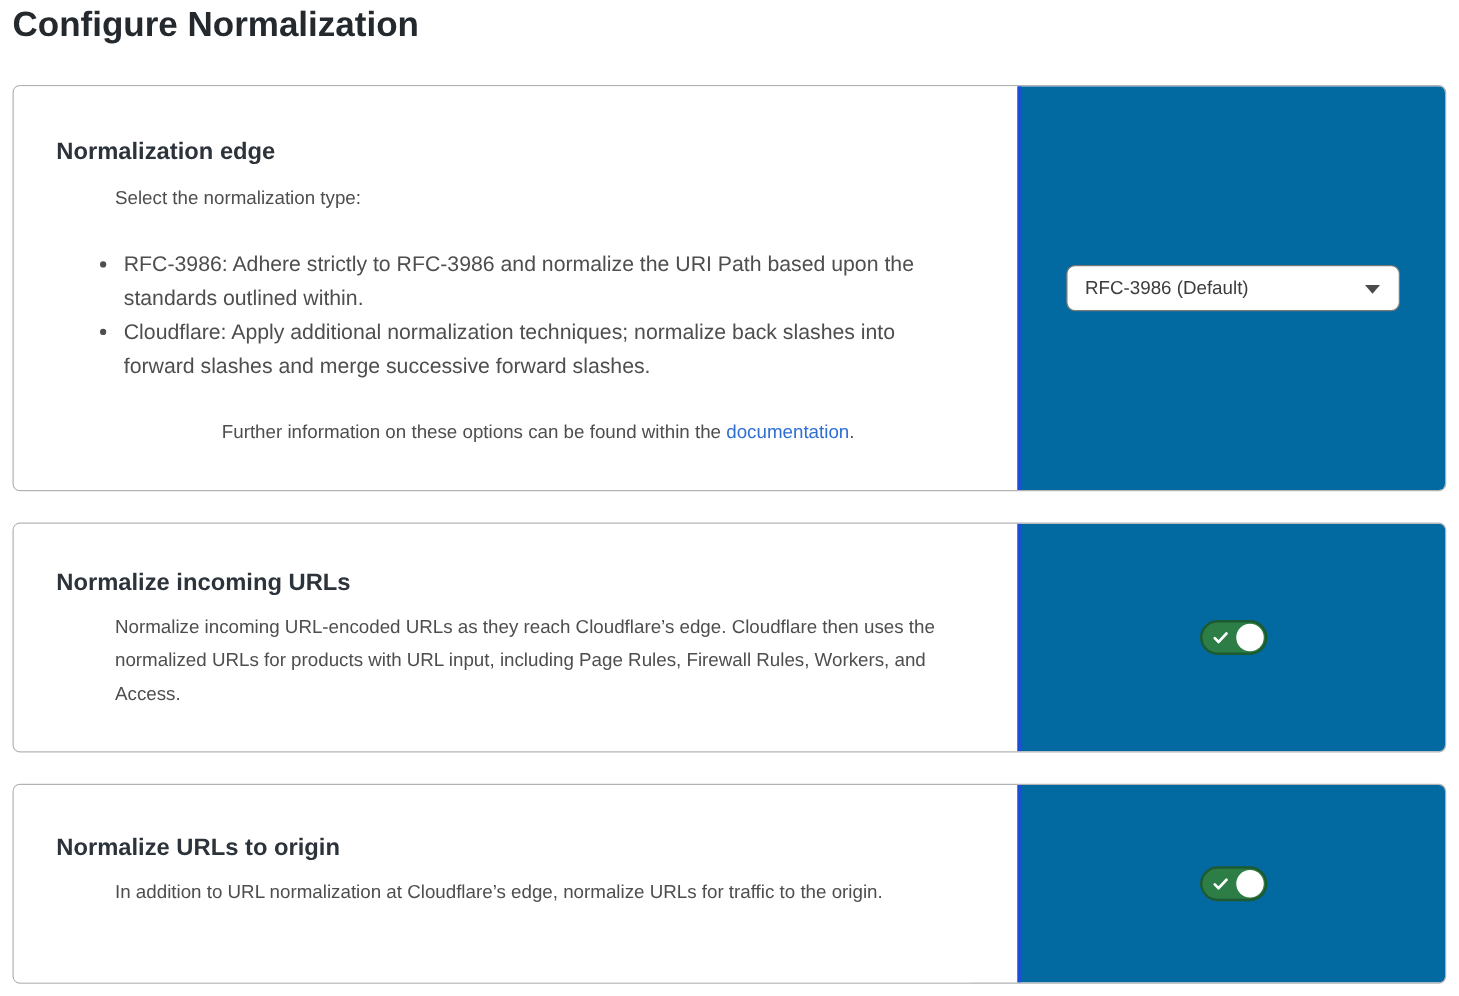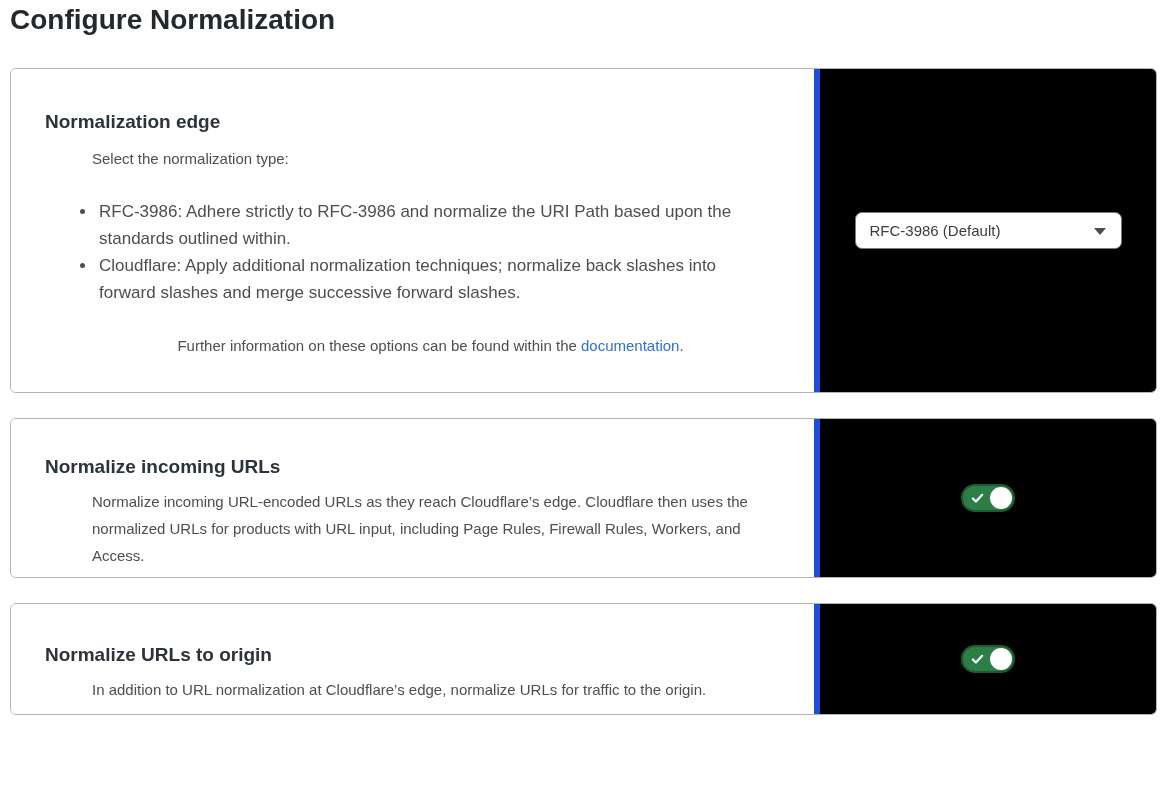--- a/index.html
+++ b/index.html
@@ -23,32 +23,32 @@
   }
   .card {
     display: flex;
     width: 1147px;
     border: 1px solid #b3b3b3;
     border-radius: 6px;
     overflow: hidden;
     background: #ffffff;
   }
   .card-1 { margin-top: 36px; height: 325px; }
-  .card-2 { margin-top: 25px; height: 160px; }
-  .card-3 { margin-top: 25px; height: 112px; gap: 36px; }
+  .card-2 { margin-top: 25px; height: 184px; }
+  .card-3 { margin-top: 25px; height: 160px; gap: 36px; }
   .card-left {
     flex: 1;
     padding: 0 45px 0 34px;
     background: #ffffff;
   }
   .card-right {
     width: 342px;
     flex: 0 0 342px;
-    background: #000000;
-    border-left: 6px solid #1d4ed8;
+    background: #0369a1;
+    border-left: 3px solid #1d4ed8;
     display: flex;
     align-items: center;
     justify-content: center;
   }
   .card-title {
     font-size: 19px;
     font-weight: 700;
     color: #2d333a;
     line-height: 23px;
   }

